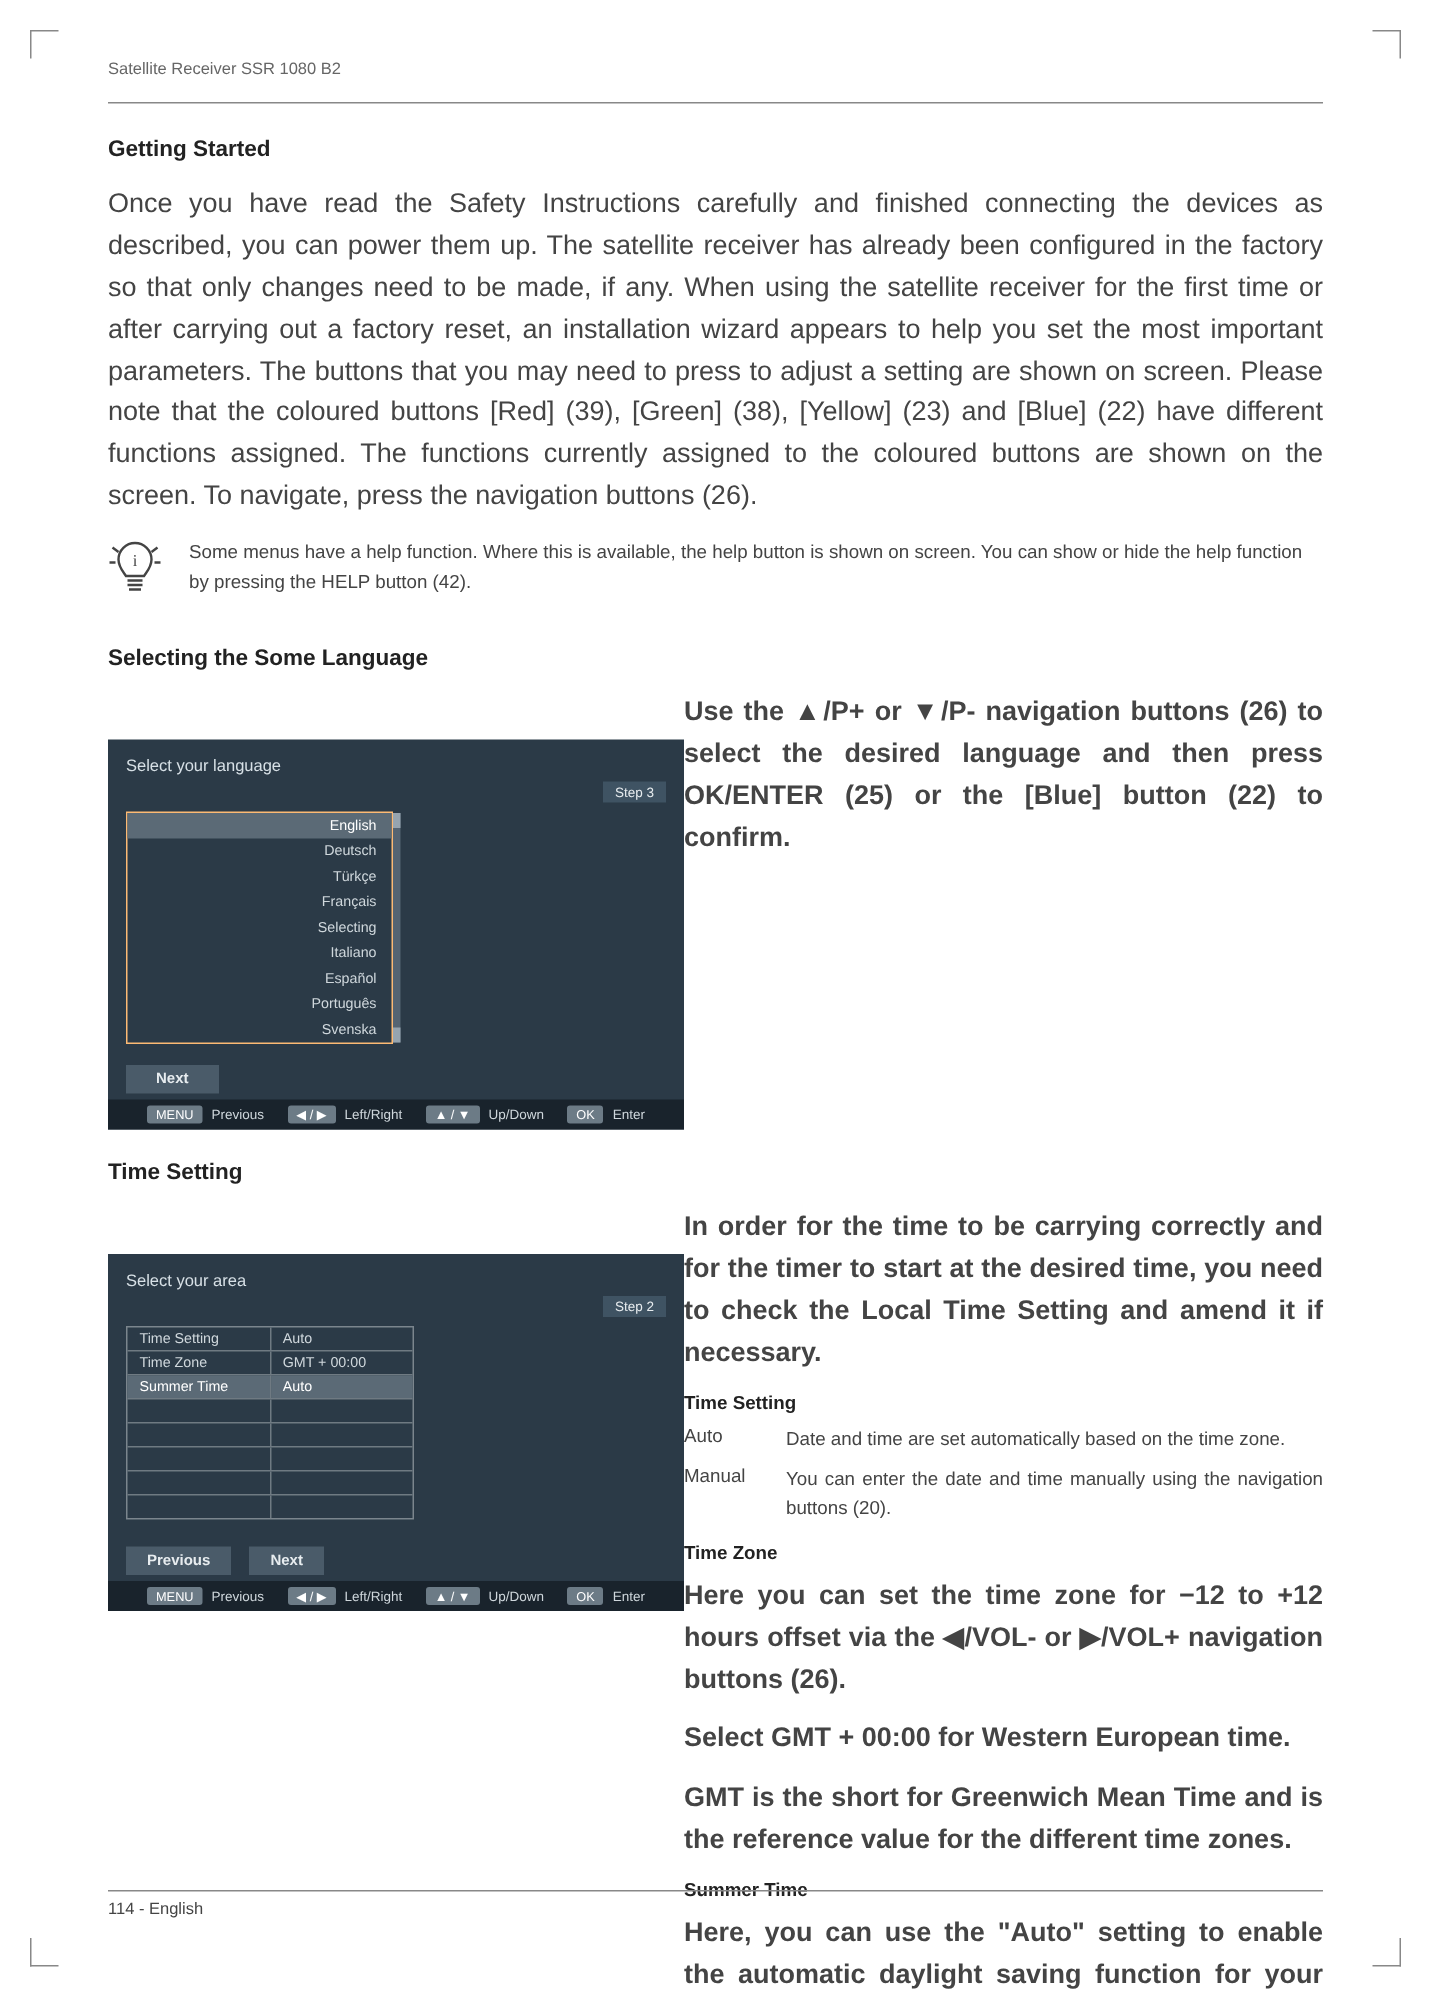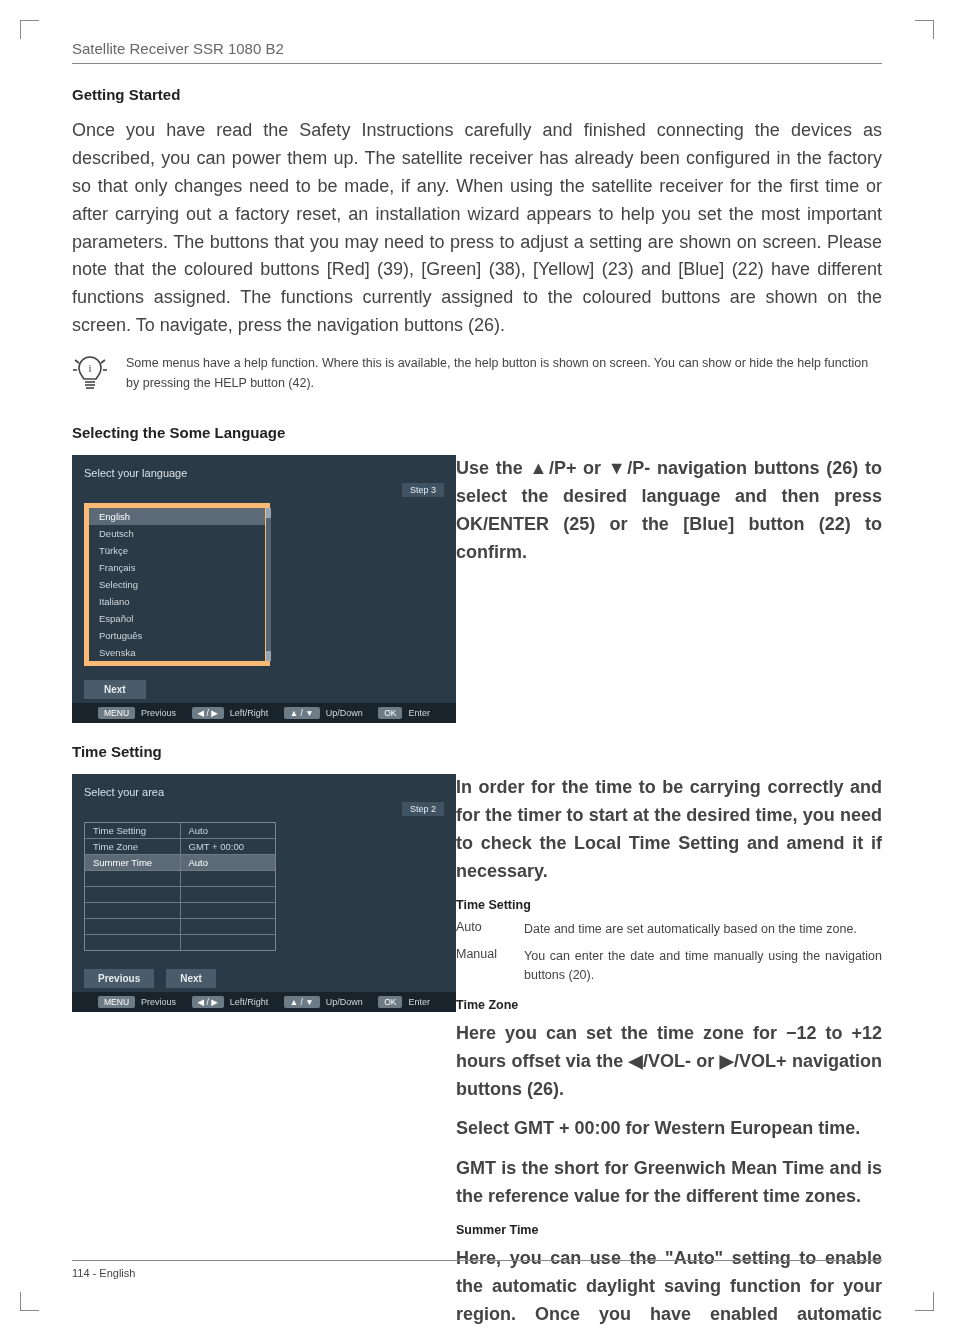--- a/index.html
+++ b/index.html
@@ -21,24 +21,24 @@
     position: absolute;
     width: 18px;
     height: 18px;
   }
   .crop-tl { top: 20px; left: 20px; border-left: 1px solid #888; border-top: 1px solid #888; }
   .crop-tr { top: 20px; right: 20px; border-right: 1px solid #888; border-top: 1px solid #888; }
   .crop-bl { bottom: 20px; left: 20px; border-left: 1px solid #888; border-bottom: 1px solid #888; }
   .crop-br { bottom: 20px; right: 20px; border-right: 1px solid #888; border-bottom: 1px solid #888; }
 
   .running-head {
-    font-size: 15px;
+    font-size: 11px;
     color: #666;
     border-bottom: 1px solid #888;
-    padding-bottom: 6px;
+    padding-bottom: 16px;
     margin-bottom: 22px;
   }
 
   h2.section {
     font-size: 15px;
     font-weight: bold;
     color: #222;
     margin: 0 0 14px 0;
   }
 
@@ -62,21 +62,21 @@
     font-size: 12.5px;
     line-height: 1.55;
     color: #444;
   }
 
   .two-col {
     display: flex;
     gap: 32px;
     margin-bottom: 18px;
   }
-  .col-left { width: 352px; flex-shrink: 0; }
+  .col-left { width: 352px; flex-shrink: 0; margin-top: 32px; }
   .col-right { flex: 1; }
 
   
   .tv-screen {
     background: #2b3a47;
     border-radius: 0;
     padding: 0;
     color: #dfe6eb;
     font-size: 10px;
     position: relative;
@@ -97,24 +97,25 @@
     margin: 2px 4px 6px 0;
   }
   .step-badge {
     background: #3f5363;
     color: #e7ecef;
     font-size: 9px;
     padding: 2px 8px;
     border-radius: 0;
   }
   .lang-box {
-    border: 5px solid #fdba74;
+    border: 1px solid #fdba74;
     background: transparent;
     width: 176px;
     position: relative;
+    text-align: right;
   }
   .lang-item {
     padding: 3px 10px;
     font-size: 9.5px;
     color: #cfd7dc;
     position: relative;
   }
   .lang-item.selected {
     background: #5b6a76;
     color: #fff;

